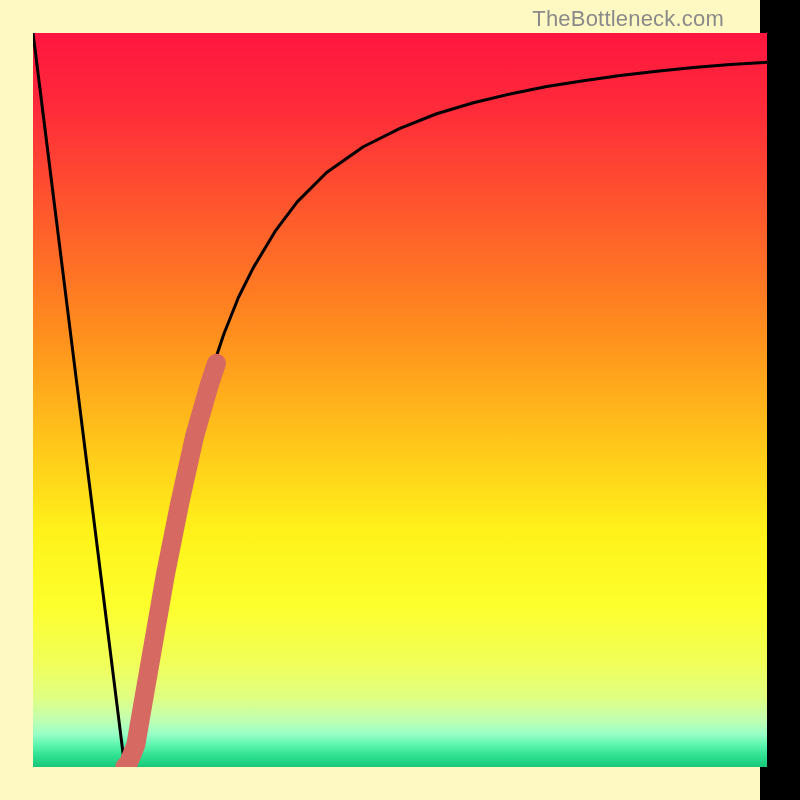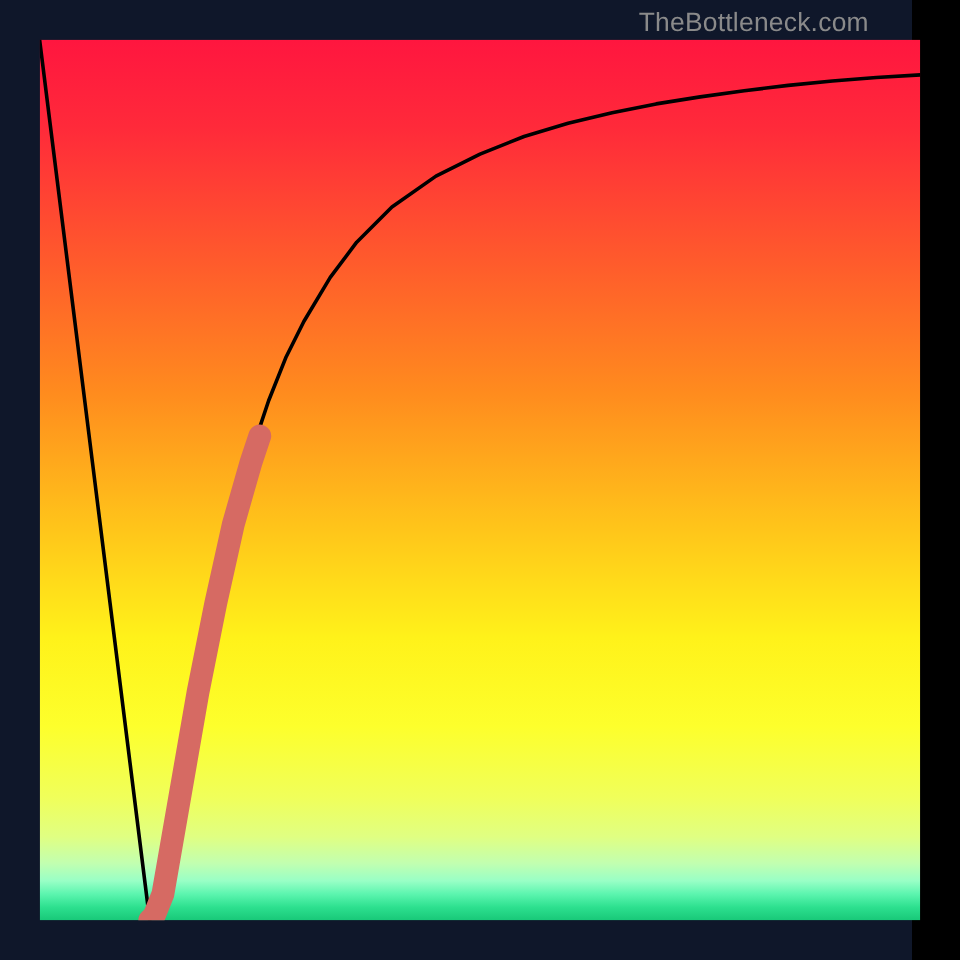--- a/index.html
+++ b/index.html
@@ -10,21 +10,21 @@
     overflow: hidden;
     background: #000;
     font-family: Arial, Helvetica, sans-serif;
   }
   .frame {
     position: absolute;
     left: 0;
     top: 0;
     width: 760px;
     height: 800px;
-    background: #0f172a;
+    background: #fef9c3;
   }
   .plot {
     position: absolute;
     left: 33px;
     top: 33px;
     width: 734px;
     height: 734px;
     overflow: hidden;
   }
   .attribution {

